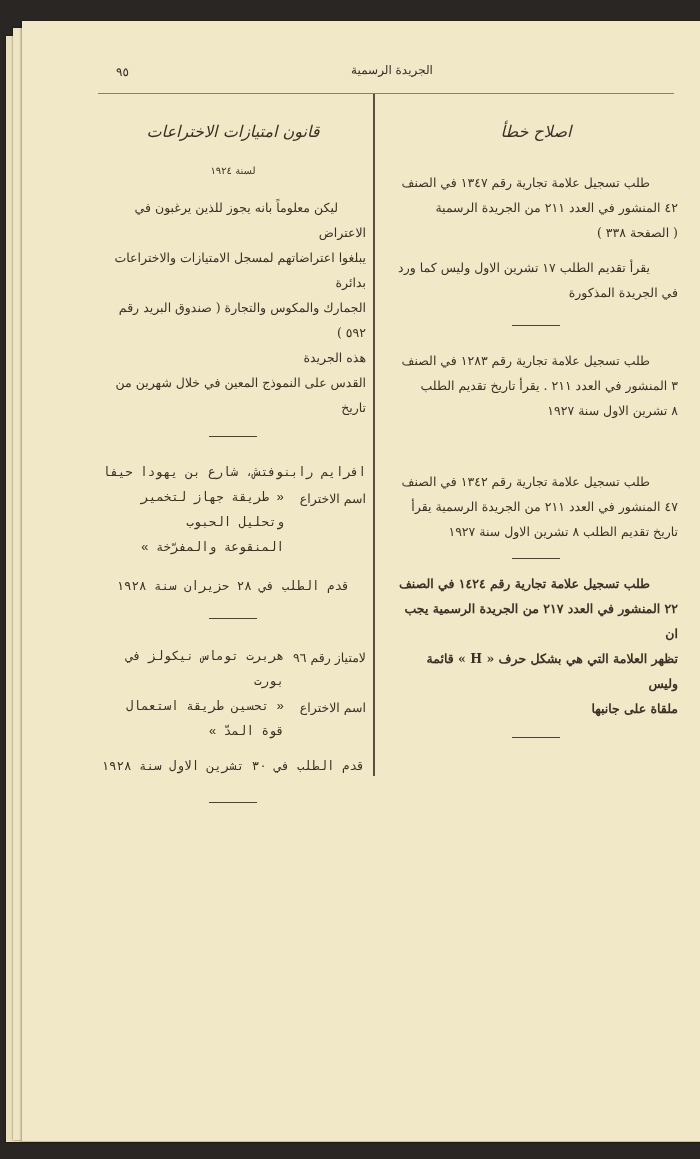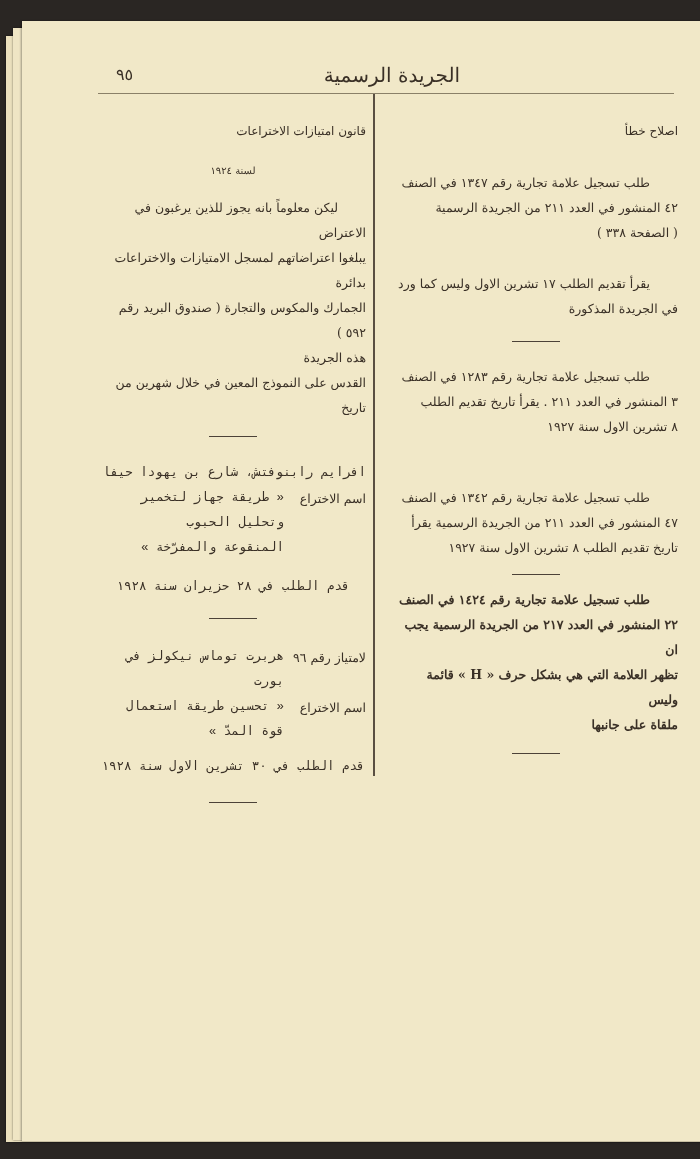--- a/index.html
+++ b/index.html
@@ -18,26 +18,26 @@
     background:#efe5c4; box-shadow:0 0 2px rgba(0,0,0,.5);
   }
   .page {
     position:absolute; left:22px; top:21px; width:690px; height:1120px;
     background:#f1e8c8;
     box-shadow:-1px 0 2px rgba(0,0,0,.35);
   }
   .abs { position:absolute; }
   .header-rule { position:absolute; left:76px; top:72px; width:576px; height:1px; background:#8a8068; }
   .col-rule { position:absolute; left:351px; top:73px; width:2px; height:682px; background:#5a4f42; }
-  .page-number { left:94px; top:44px; font-size:16px; direction:rtl; }
-  .journal-title { left:300px; top:42px; width:140px; text-align:center; font-size:20px; direction:rtl; }
+  .page-number { left:94px; top:44px; font-size:12px; direction:rtl; }
+  .journal-title { left:300px; top:42px; width:140px; text-align:center; font-size:12px; direction:rtl; }
   .col { position:absolute; direction:rtl; text-align:right; font-size:12.5px; line-height:25px; }
   .col-right { left:372px; width:284px; }
   .col-left  { left:78px; width:266px; }
-  .title { font-size:12px; }
+  .title { text-align:center; font-size:16px;font-style:italic; }
   .subtitle { text-align:center; font-size:10px; }
   .para { text-indent:28px; }
   .sep { width:48px; height:1px; background:#4c4238; margin:0 auto; }
   .row { display:flex; direction:rtl; }
   .row .lbl { width:82px; flex:none; }
   .row .val { flex:1;font-family:Liberation Mono, monospace; }
   .center { text-align:center;font-family:Liberation Mono, monospace; }
 </style>
 </head>
 <body>
@@ -51,21 +51,21 @@
   <div class="header-rule"></div>
   <div class="col-rule"></div>
 
   <div class="col col-right" style="top:98px;">
     <div class="title">اصلاح خطأ</div>
 
     <div style="margin-top:26px;">
       <div class="para">طلب تسجيل علامة تجارية رقم ١٣٤٧ في الصنف</div>
       <div>٤٢ المنشور في العدد ٢١١ من الجريدة الرسمية</div>
       <div>( الصفحة ٣٣٨ )</div>
-      <div class="para" style="margin-top:26px;">يقرأ تقديم الطلب ١٧ تشرين الاول وليس كما ورد</div>
+      <div class="para" style="margin-top:10px;">يقرأ تقديم الطلب ١٧ تشرين الاول وليس كما ورد</div>
       <div>في الجريدة المذكورة</div>
     </div>
     <div class="sep" style="margin-top:20px;"></div>
 
     <div style="margin-top:22px;">
       <div class="para">طلب تسجيل علامة تجارية رقم ١٢٨٣ في الصنف</div>
       <div>٣ المنشور في العدد ٢١١ . يقرأ تاريخ تقديم الطلب</div>
       <div>٨ تشرين الاول سنة ١٩٢٧</div>
     </div>
 

